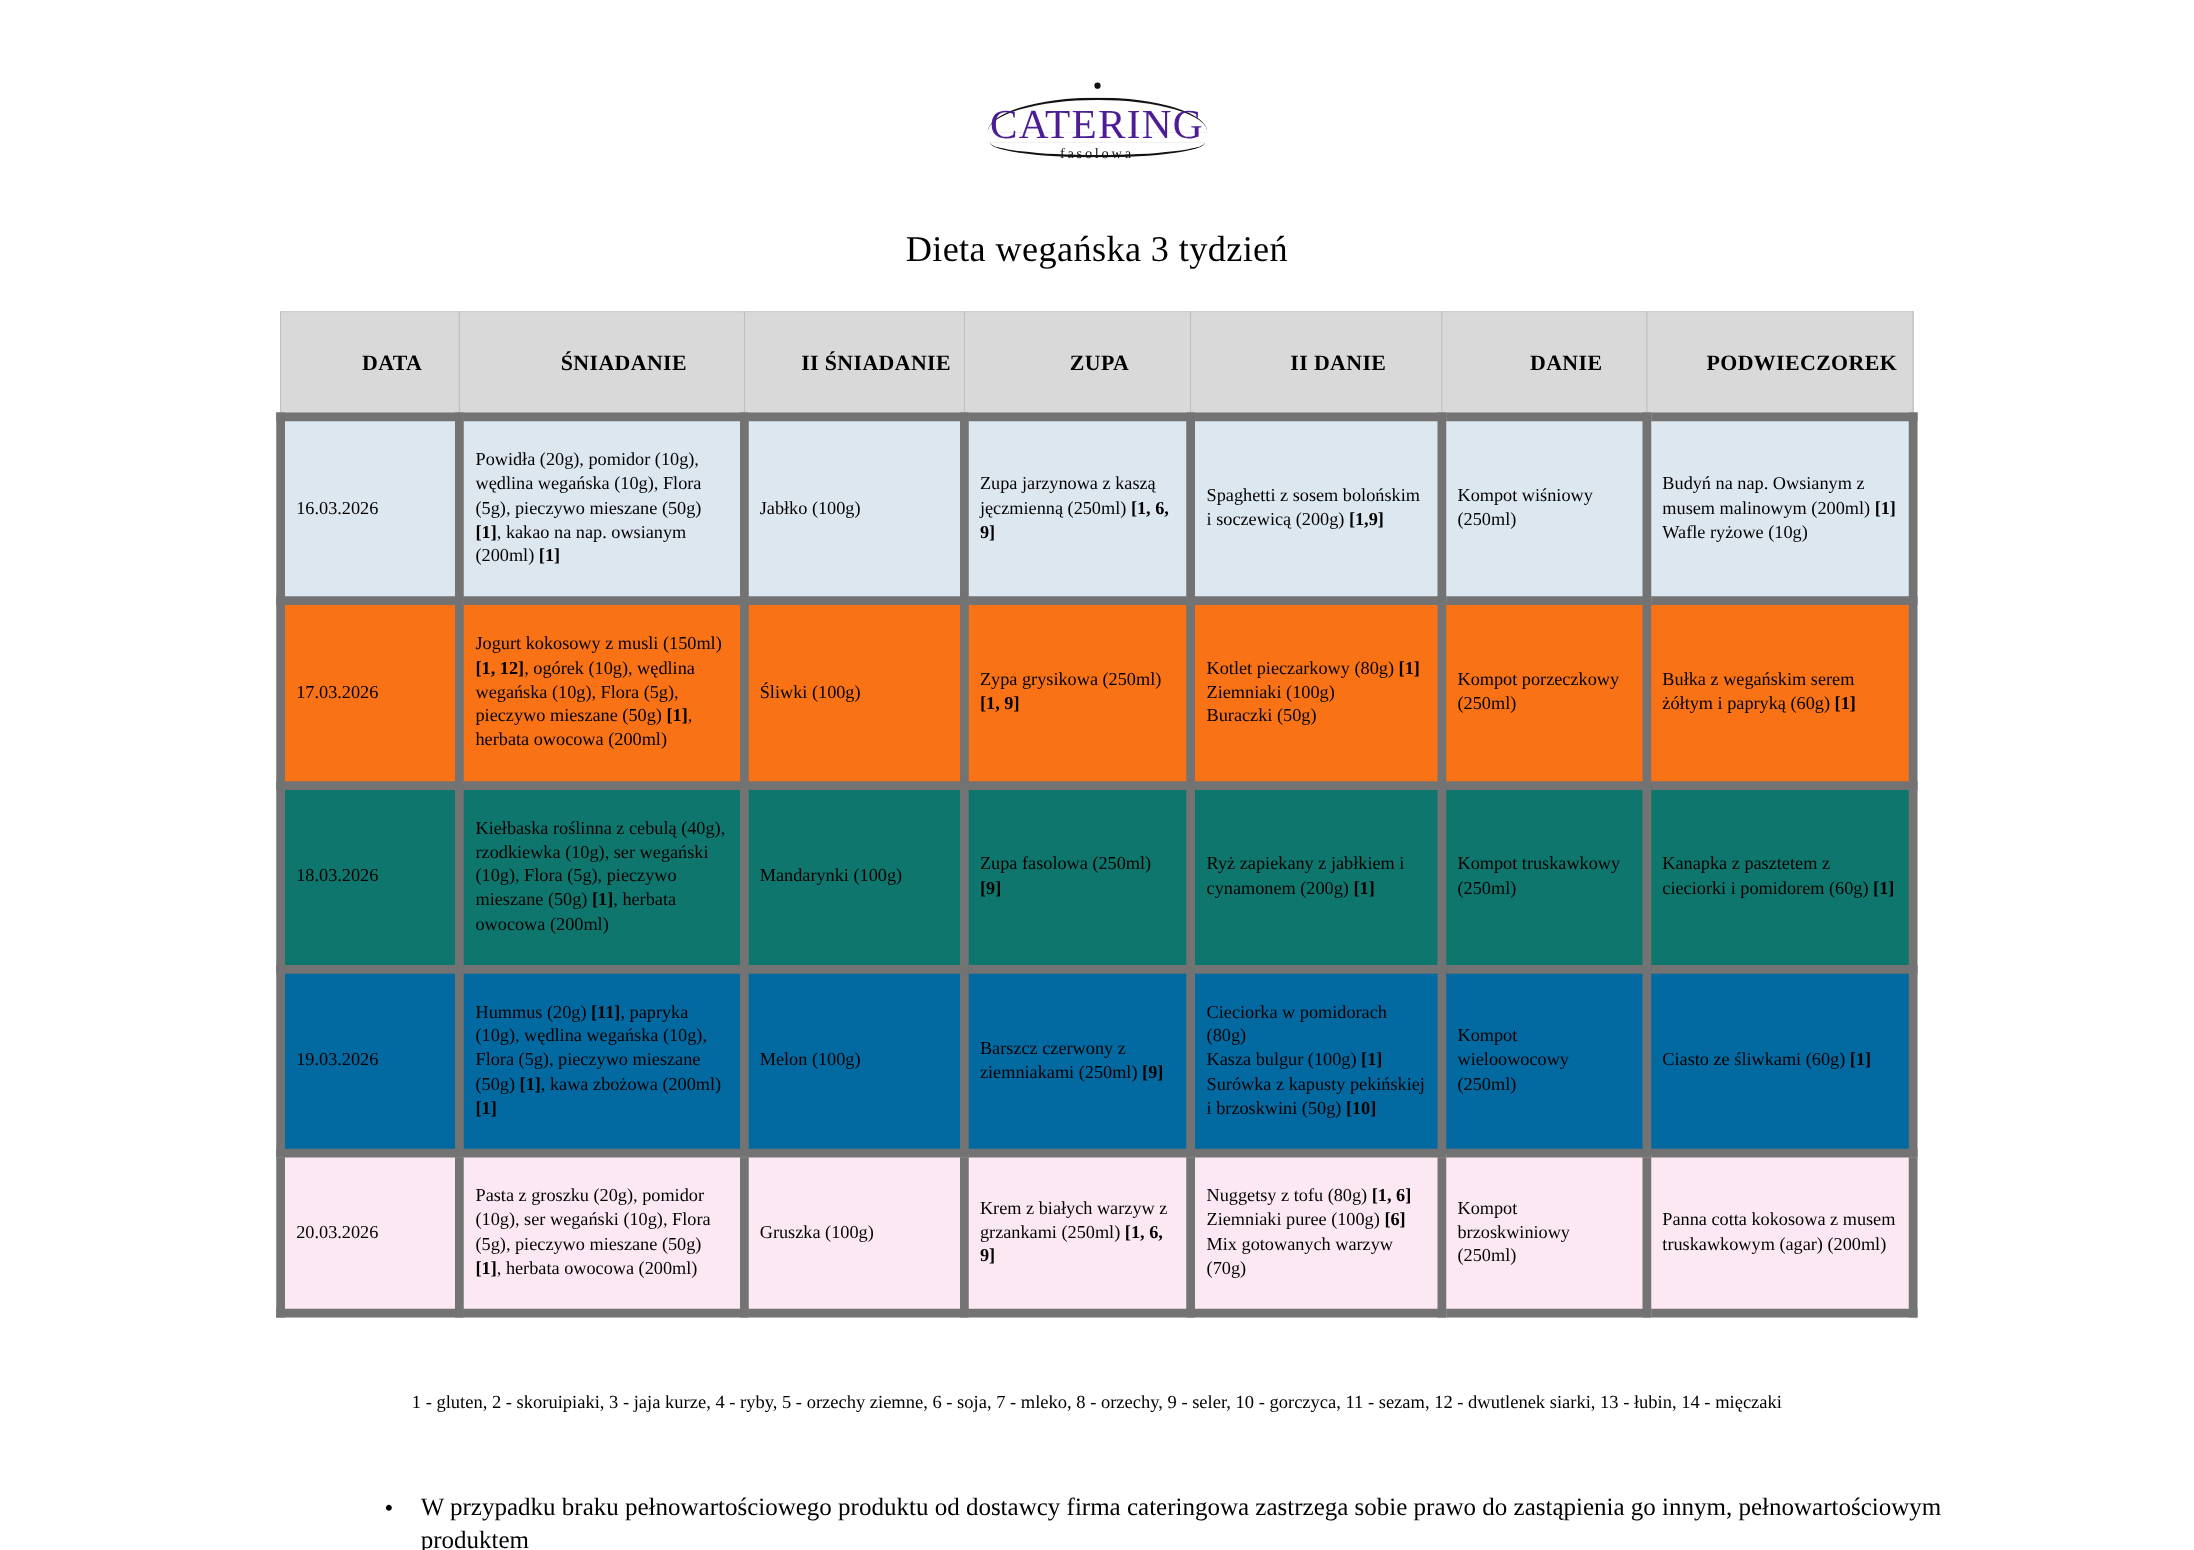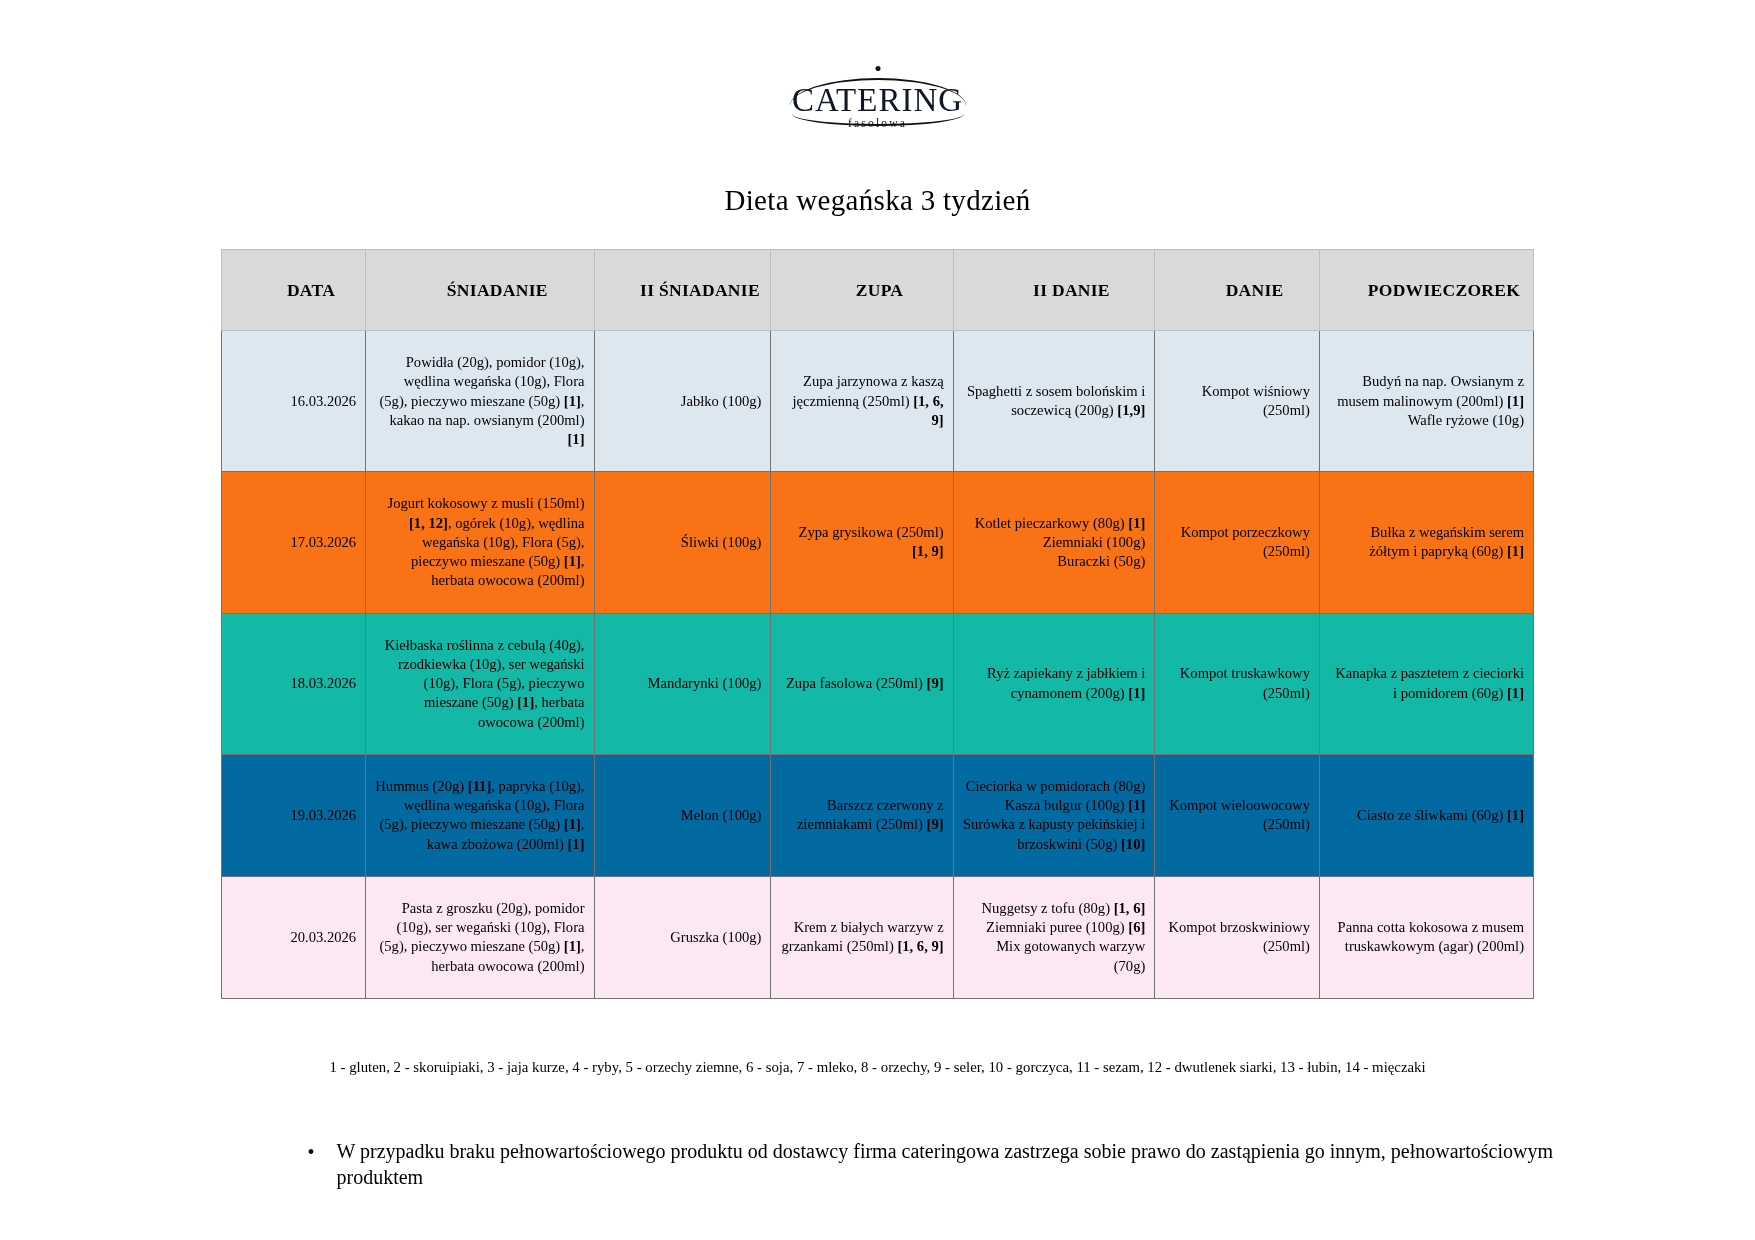--- a/index.html
+++ b/index.html
@@ -50,21 +50,21 @@
   }
   .logo-text {
     position: absolute;
     top: 20px;
     left: 0;
     width: 100%;
     font-family: "Liberation Serif", serif;
     font-size: 33px;
     letter-spacing: 1px;
     font-weight: 400;
-    color: #0f172a;
+    color: #4c1d95;
   }
   .logo-sub {
     position: absolute;
     top: 55px;
     left: 0;
     width: 100%;
     font-size: 11.5px;
     letter-spacing: 2.2px;
     color: #111;
   }
@@ -101,43 +101,43 @@
     border: 1px solid #bfbfbf;
     font-size: 17.5px;
     font-weight: bold;
     height: 78px;
     vertical-align: middle;
     text-align: center;
     letter-spacing: 0.3px;
     padding-left: 36px;
   }
   table.menu td {
-    border: 1px solid #737373;
+    border: 7px solid #737373;
     font-size: 14.6px;
     line-height: 1.32;
-    text-align: right;
+    text-align: left;
     vertical-align: middle;
     padding: 22px 9px;
   }
   td.date-cell {
     font-size: 15.4px;
   }
   
   col.c0 { width: 140px; }
   col.c1 { width: 222px; }
   col.c2 { width: 172px; }
   col.c3 { width: 177px; }
   col.c4 { width: 196px; }
   col.c5 { width: 160px; }
   col.c6 { width: 208px; }
 
   
   tr.r0 td { background: #dde7f0; }
   tr.r1 td { background: #f97316; }
-  tr.r2 td { background: #14b8a6; margin-top: 42px; }
+  tr.r2 td { background: #0f766e; margin-top: 42px; }
   tr.r3 td { background: #0369a1; }
   tr.r4 td { background: #fce8f3; }
 
   
   .allergens {
     margin: 60px auto 0 auto;
     width: 1400px;
     text-align: center;
     font-size: 14.8px;
   }

